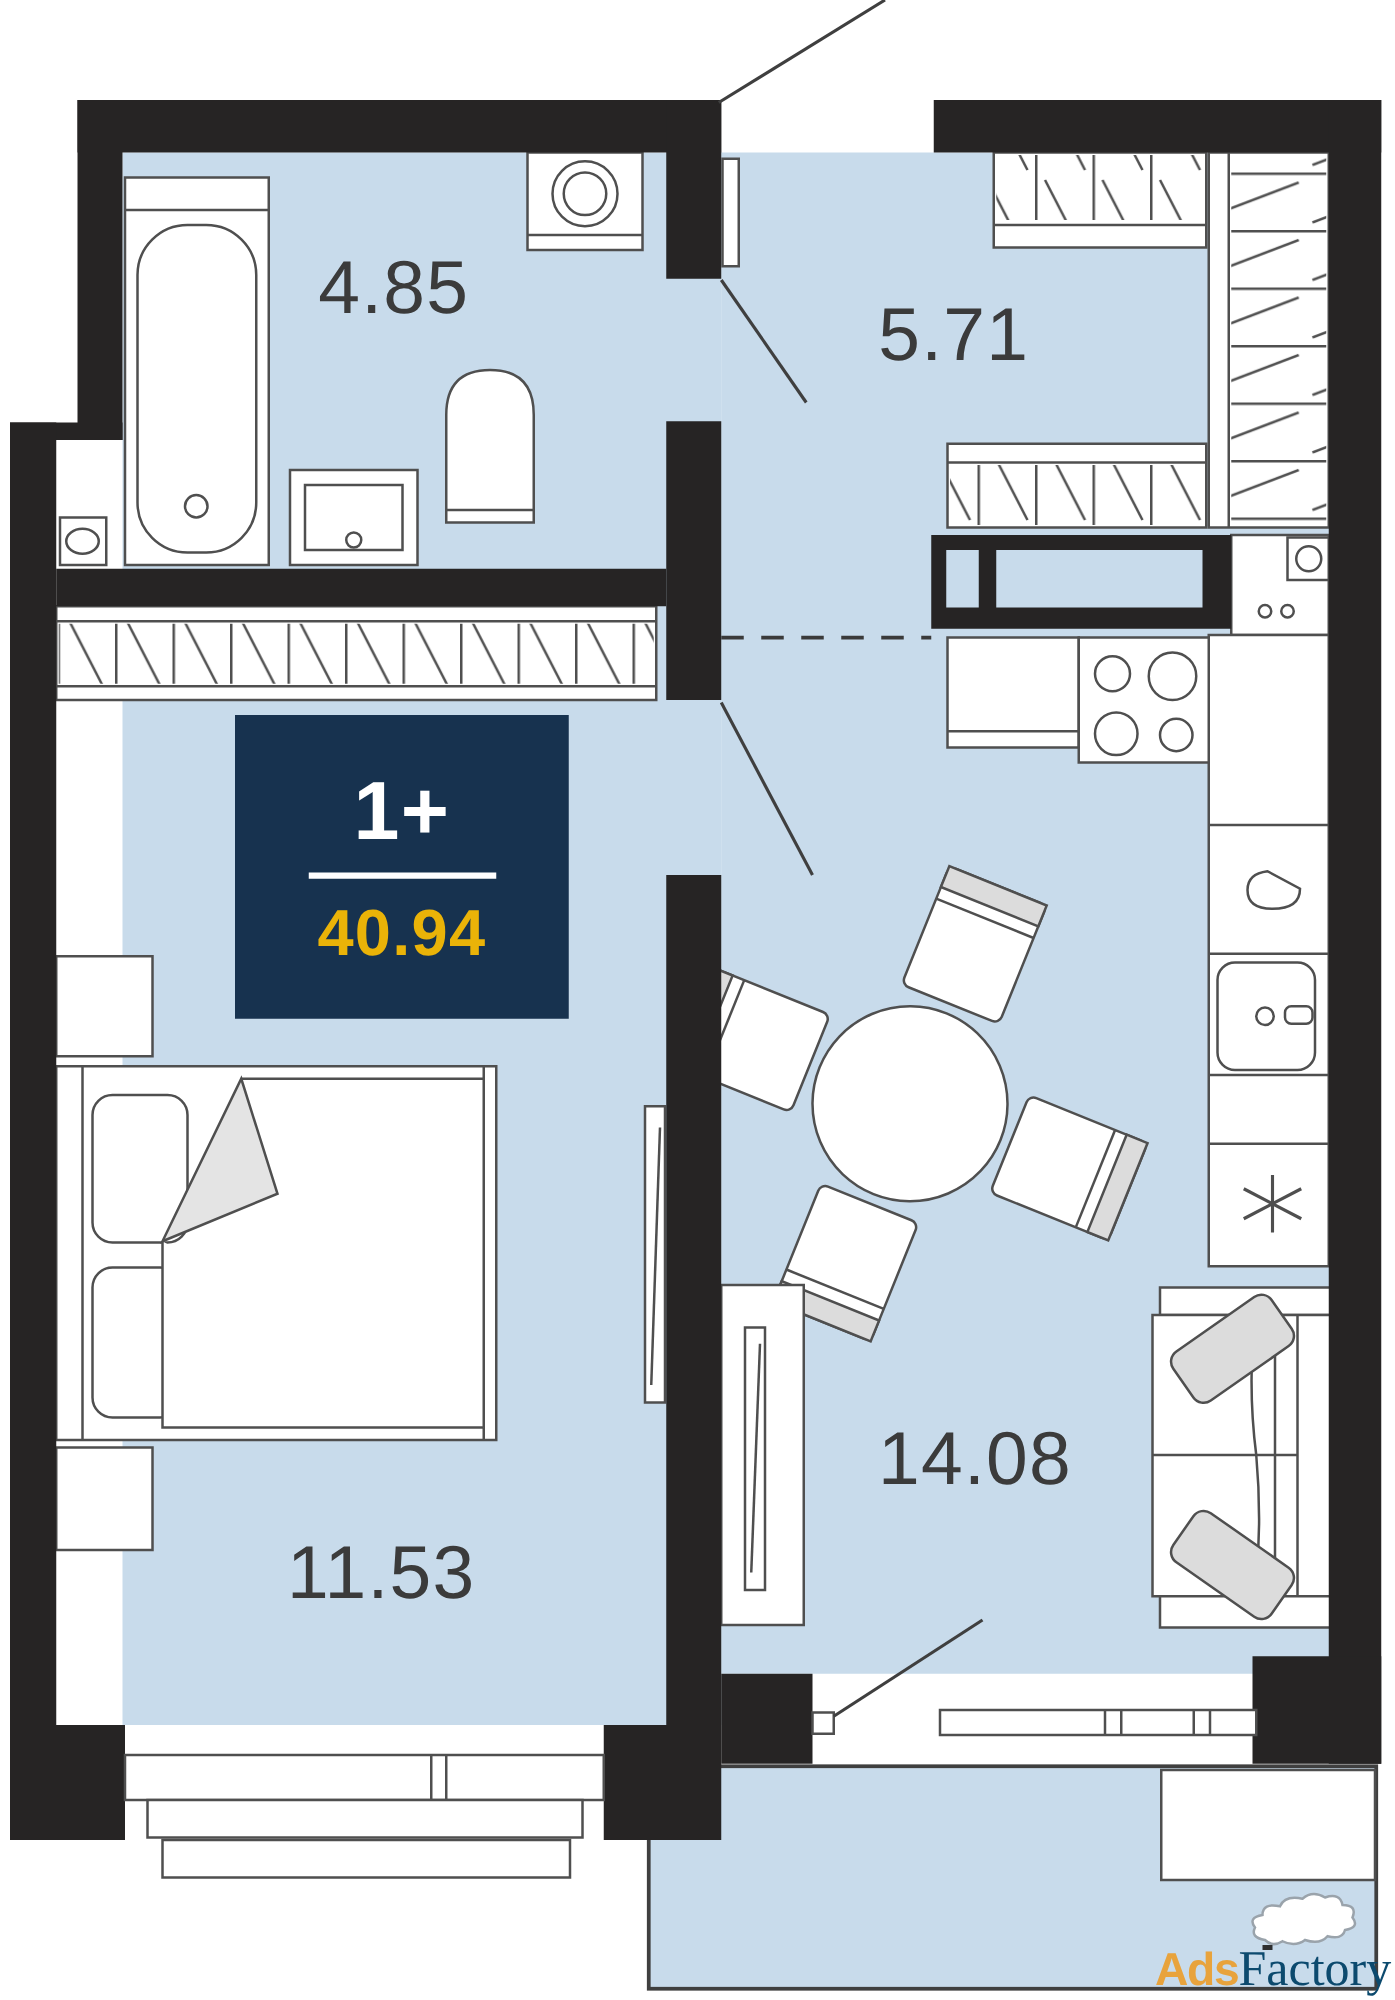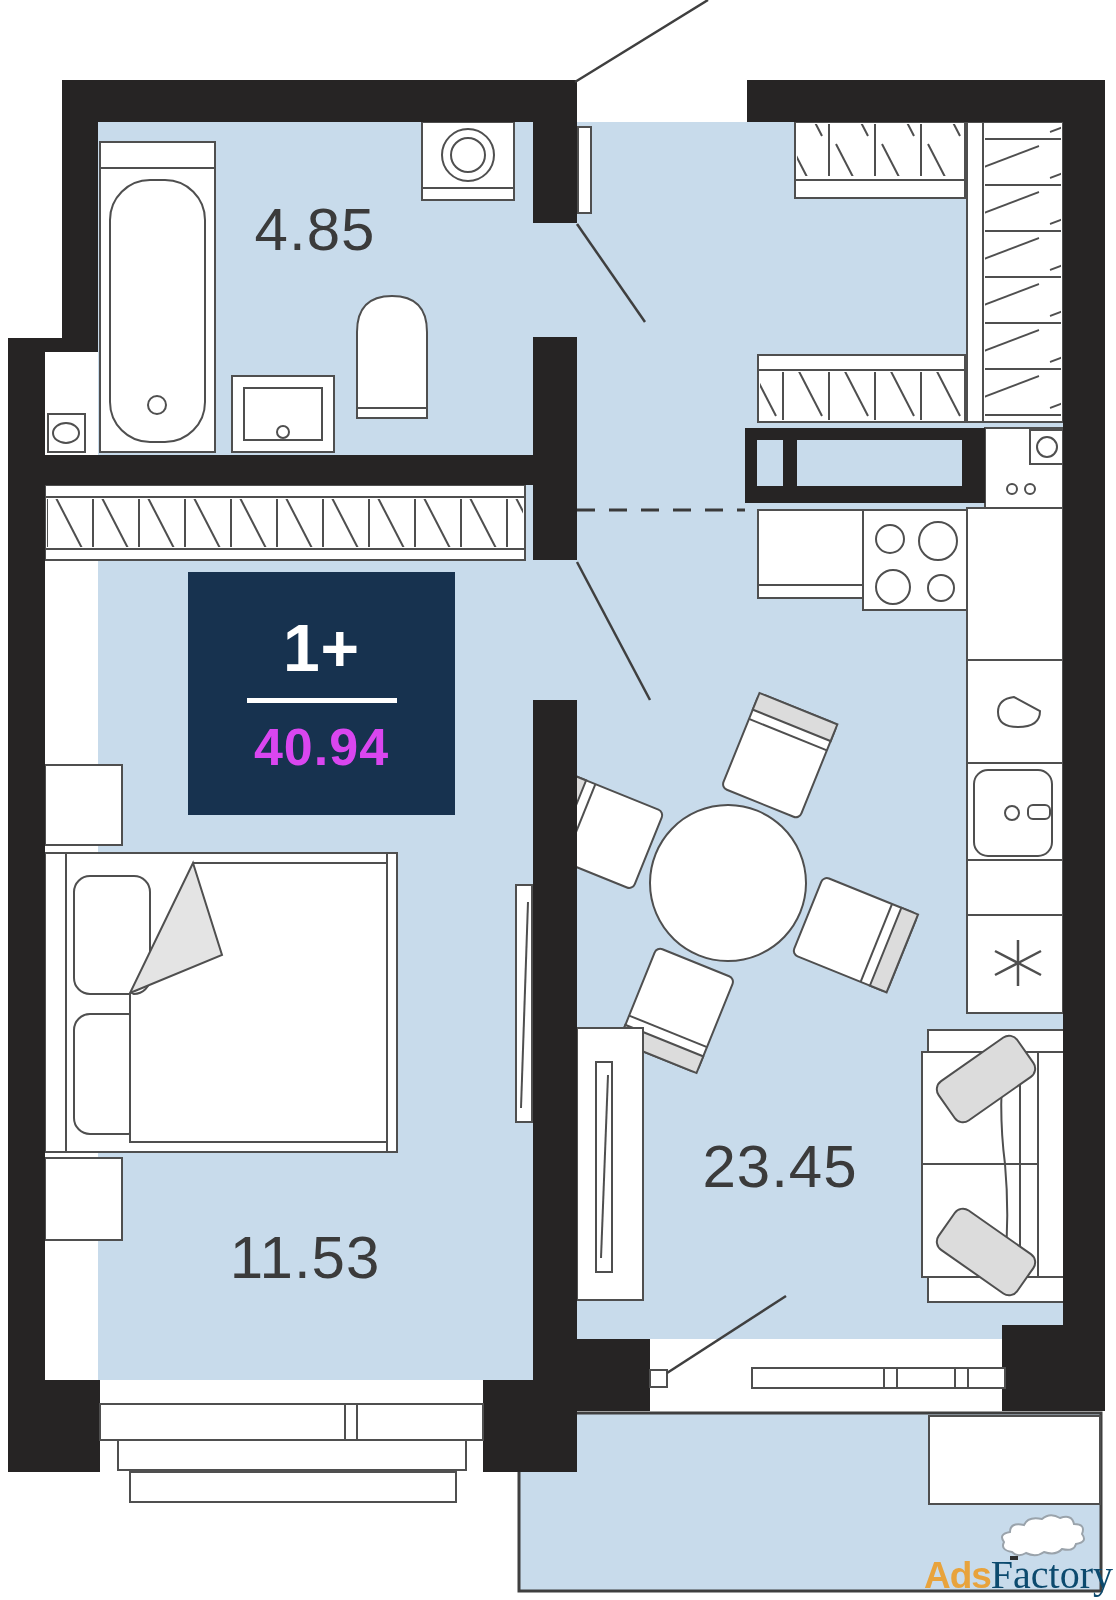--- a/index.html
+++ b/index.html
@@ -5,21 +5,21 @@
   html,body{margin:0;padding:0;background:#ffffff;}
   .stage{position:relative;width:1116px;height:1600px;background:#ffffff;overflow:hidden;
          font-family:"Liberation Sans","DejaVu Sans",sans-serif;}
   .plan-svg{position:absolute;left:0;top:0;width:1116px;height:1600px;}
   .room-label{position:absolute;transform:translate(-50%,-50%);font-size:60px;line-height:1;
               color:#3b3b3b;letter-spacing:1px;white-space:nowrap;}
   .badge{position:absolute;left:188px;top:572px;width:267px;height:243px;background:#17324f;
          display:flex;flex-direction:column;align-items:center;justify-content:center;}
   .badge-rooms{color:#ffffff;font-size:66px;font-weight:bold;letter-spacing:1px;}
   .badge-divider{width:150px;height:5px;background:#ffffff;margin:12px 0 14px 0;}
-  .badge-area{color:#d946ef;font-size:52px;font-weight:bold;letter-spacing:1px;}
+  .badge-area{color:#eab308;font-size:52px;font-weight:bold;letter-spacing:1px;}
   .watermark{position:absolute;right:3px;bottom:2px;display:flex;align-items:baseline;}
   .wm-prefix{color:#e8a33c;font-size:37px;font-weight:800;letter-spacing:-1px;text-align:center;}
   .wm-suffix{color:#0c4a6e;font-size:40px;font-family:"Liberation Serif","DejaVu Serif",serif;}
   .wm-cloud{position:absolute;right:28px;bottom:40px;}
 </style>
 </head>
 <body>
 
 <div class="stage">
 
@@ -238,22 +238,23 @@
   <g stroke="#4f4f4f" stroke-width="2" fill="#ffffff">
     <rect x="752" y="1368" width="253" height="20"></rect>
     <line x1="884" y1="1368" x2="884" y2="1388"></line>
     <line x1="897" y1="1368" x2="897" y2="1388"></line>
     <line x1="955" y1="1368" x2="955" y2="1388"></line>
     <line x1="968" y1="1368" x2="968" y2="1388"></line>
   </g>
 </svg>
 
 <div class="room-label" style="left:315px;top:230px;">4.85</div>
+<div class="room-label" style="left:763px;top:268px;">5.71</div>
 <div class="room-label" style="left:305px;top:1258px;">11.53</div>
-<div class="room-label" style="left:780px;top:1167px;">23.45</div>
+<div class="room-label" style="left:780px;top:1167px;">14.08</div>
 
 <div class="badge">
   <div class="badge-rooms">1+</div>
   <div class="badge-divider"></div>
   <div class="badge-area">40.94</div>
 </div>
 
 <svg class="wm-cloud" width="90" height="48" viewBox="0 0 90 48">
   <path d="M14,40 Q2,38 6,30 Q0,22 12,20 Q12,10 26,13 Q30,4 44,7 Q52,0 62,6 Q74,2 76,12 Q88,12 84,22 Q90,30 78,32 Q76,40 64,37 Q58,44 46,40 Q38,46 28,41 Q20,46 14,40 Z" fill="#ffffff" stroke="#9aa3ab" stroke-width="2"></path>
   <rect x="12" y="44" width="8" height="4" fill="#2f2f2f"></rect>

